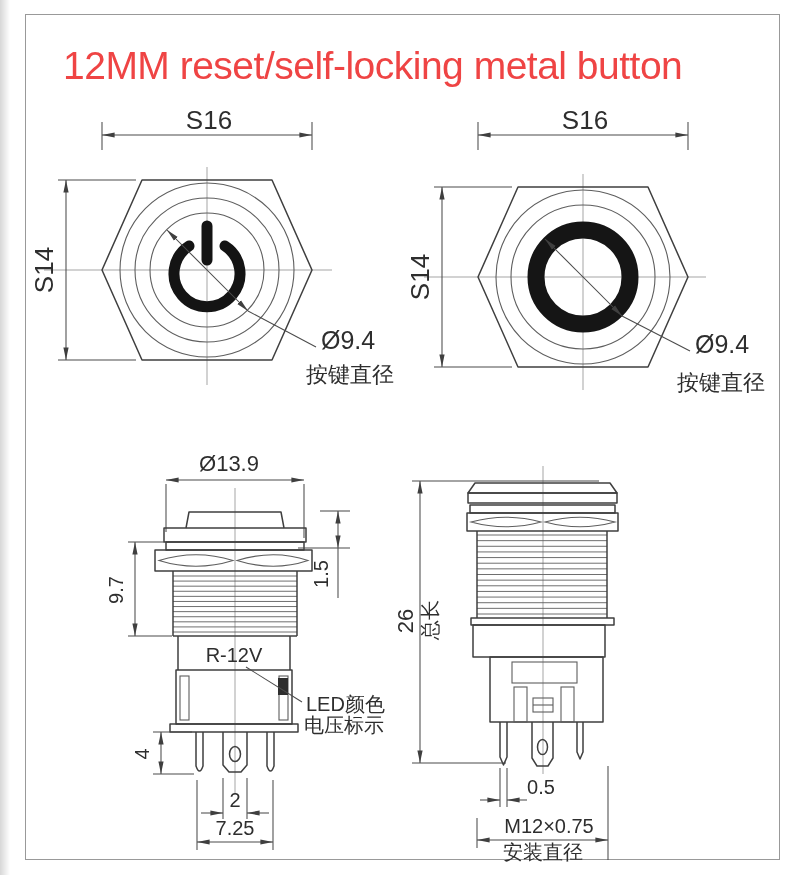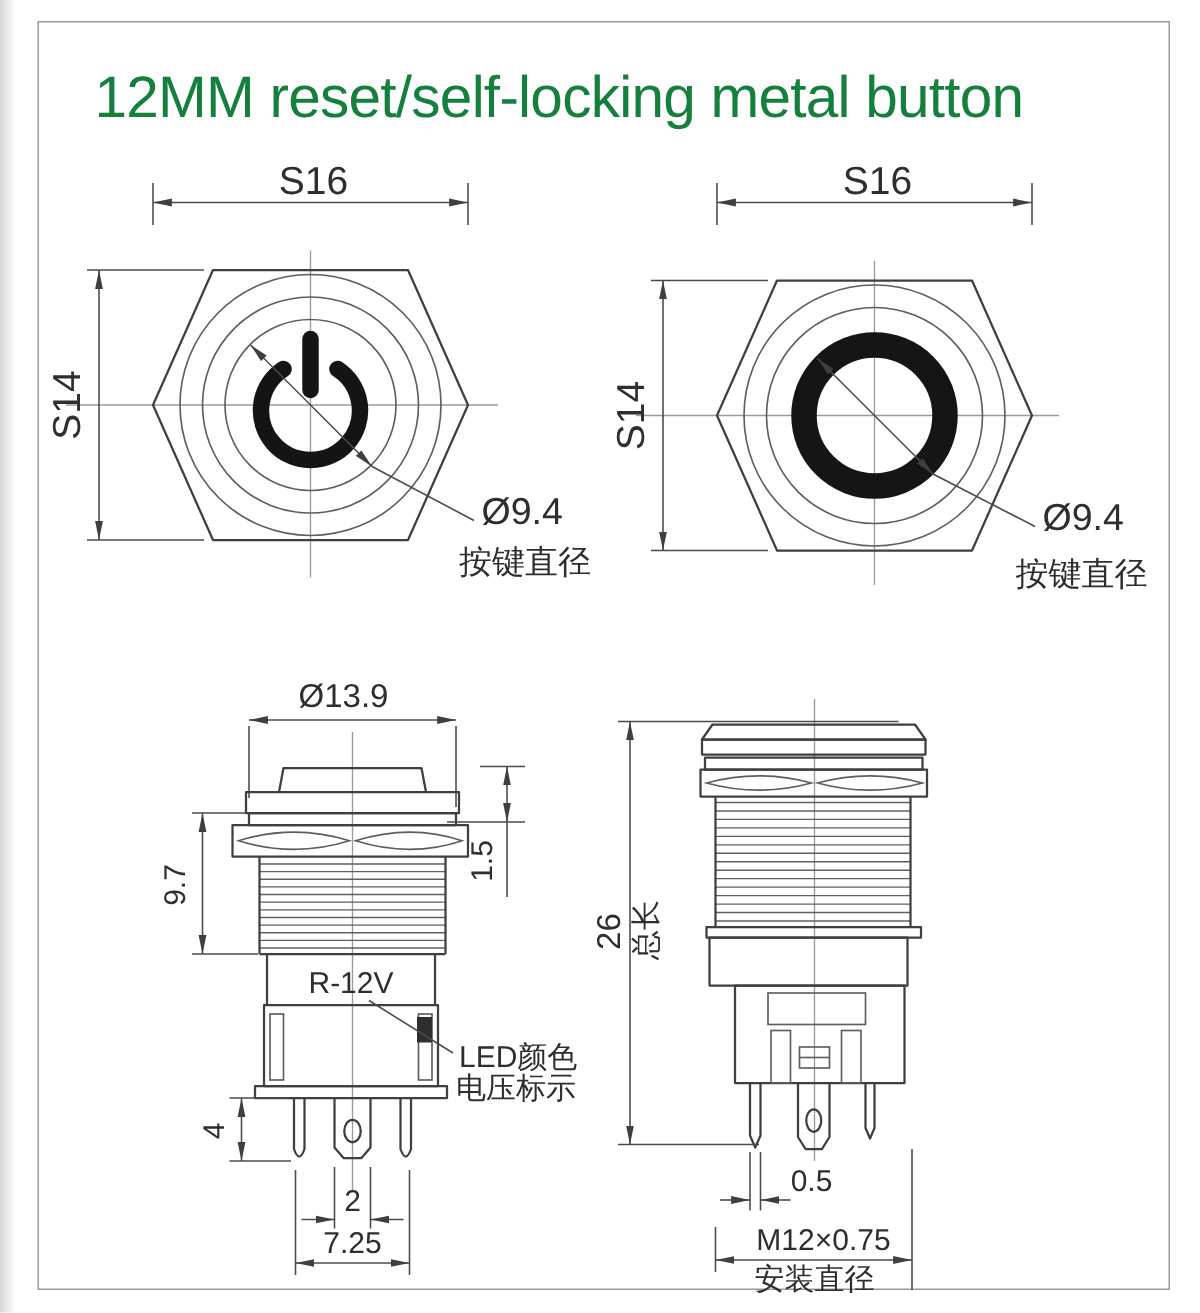--- a/index.html
+++ b/index.html
@@ -18,21 +18,21 @@
   svg .glyph{fill:none;stroke:#141414;stroke-width:11;stroke-linecap:round;}
   svg text{fill:#2e2e2e;font-family:"Liberation Sans", sans-serif;}
   .t26{font-size:26px;} .t25{font-size:25px;} .t22{font-size:22px;} .t20{font-size:20px;}
   .mid{text-anchor:middle;}
 </style>
 </head>
 <body>
 
 <div class="page-shade"></div>
 <div class="card"></div>
-<h1 class="title" style="color: #15803d;">12MM reset/self-locking metal button</h1>
+<h1 class="title" style="color: #ef4444;">12MM reset/self-locking metal button</h1>
 
 <svg class="drawing" width="800" height="875" viewBox="0 0 800 875" xmlns="http://www.w3.org/2000/svg">
   <defs>
     <marker id="arr" viewBox="0 0 13 6" refX="12.6" refY="3" markerWidth="13" markerHeight="6" orient="auto-start-reverse" markerUnits="userSpaceOnUse">
       <path d="M0,0.4 L12.6,3 L0,5.6 Z" fill="#3f3f3f"></path>
     </marker>
   </defs>
 
   <g>
     <line class="cl" x1="44" y1="270" x2="332" y2="270"></line>

